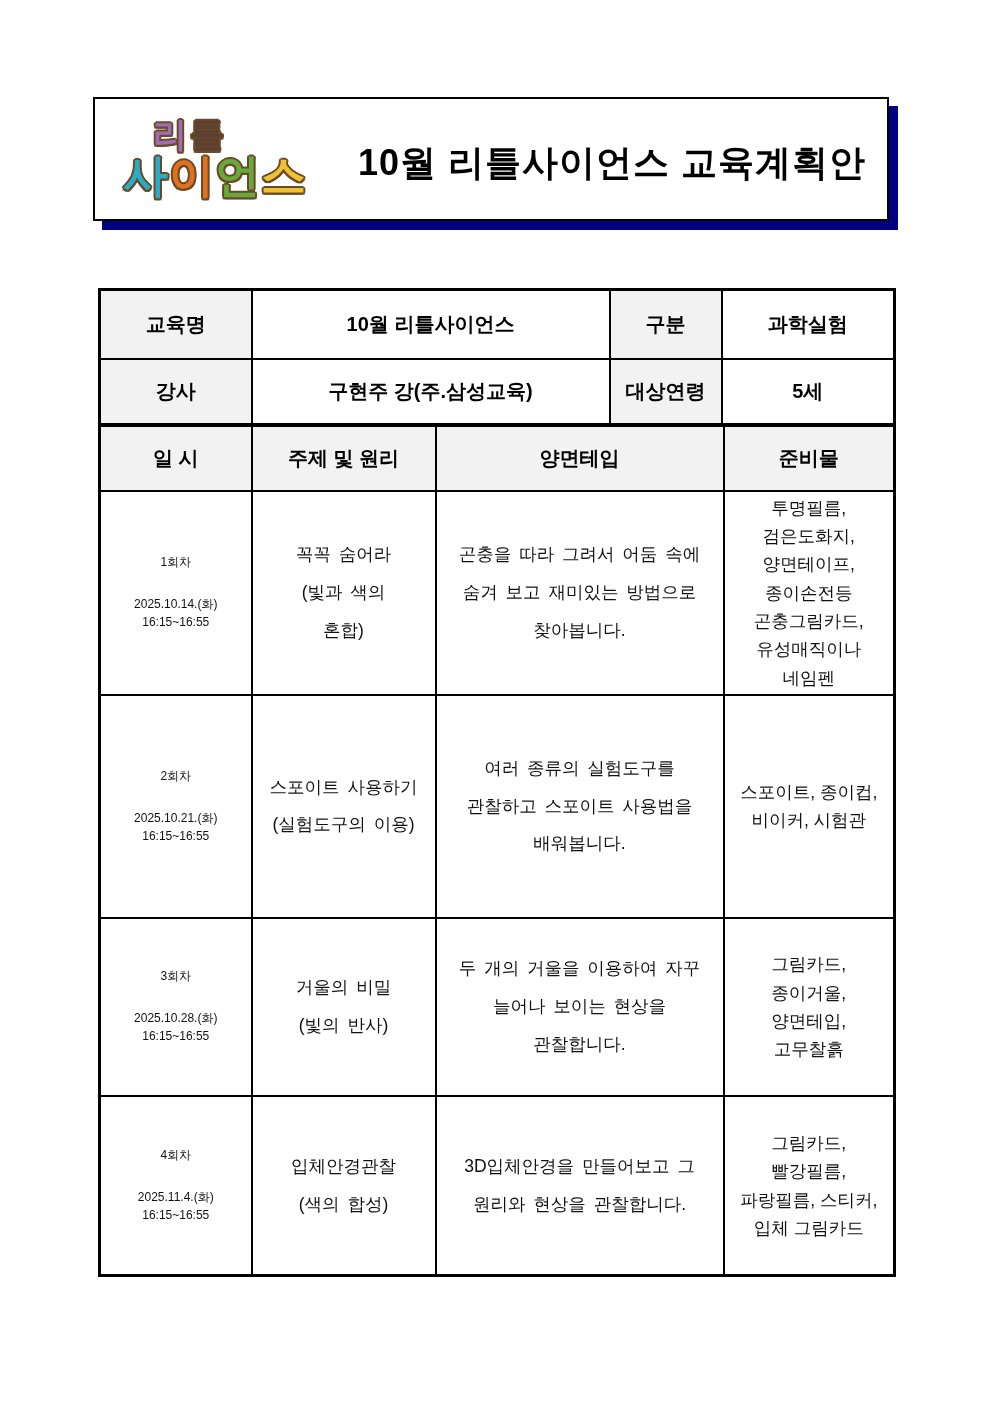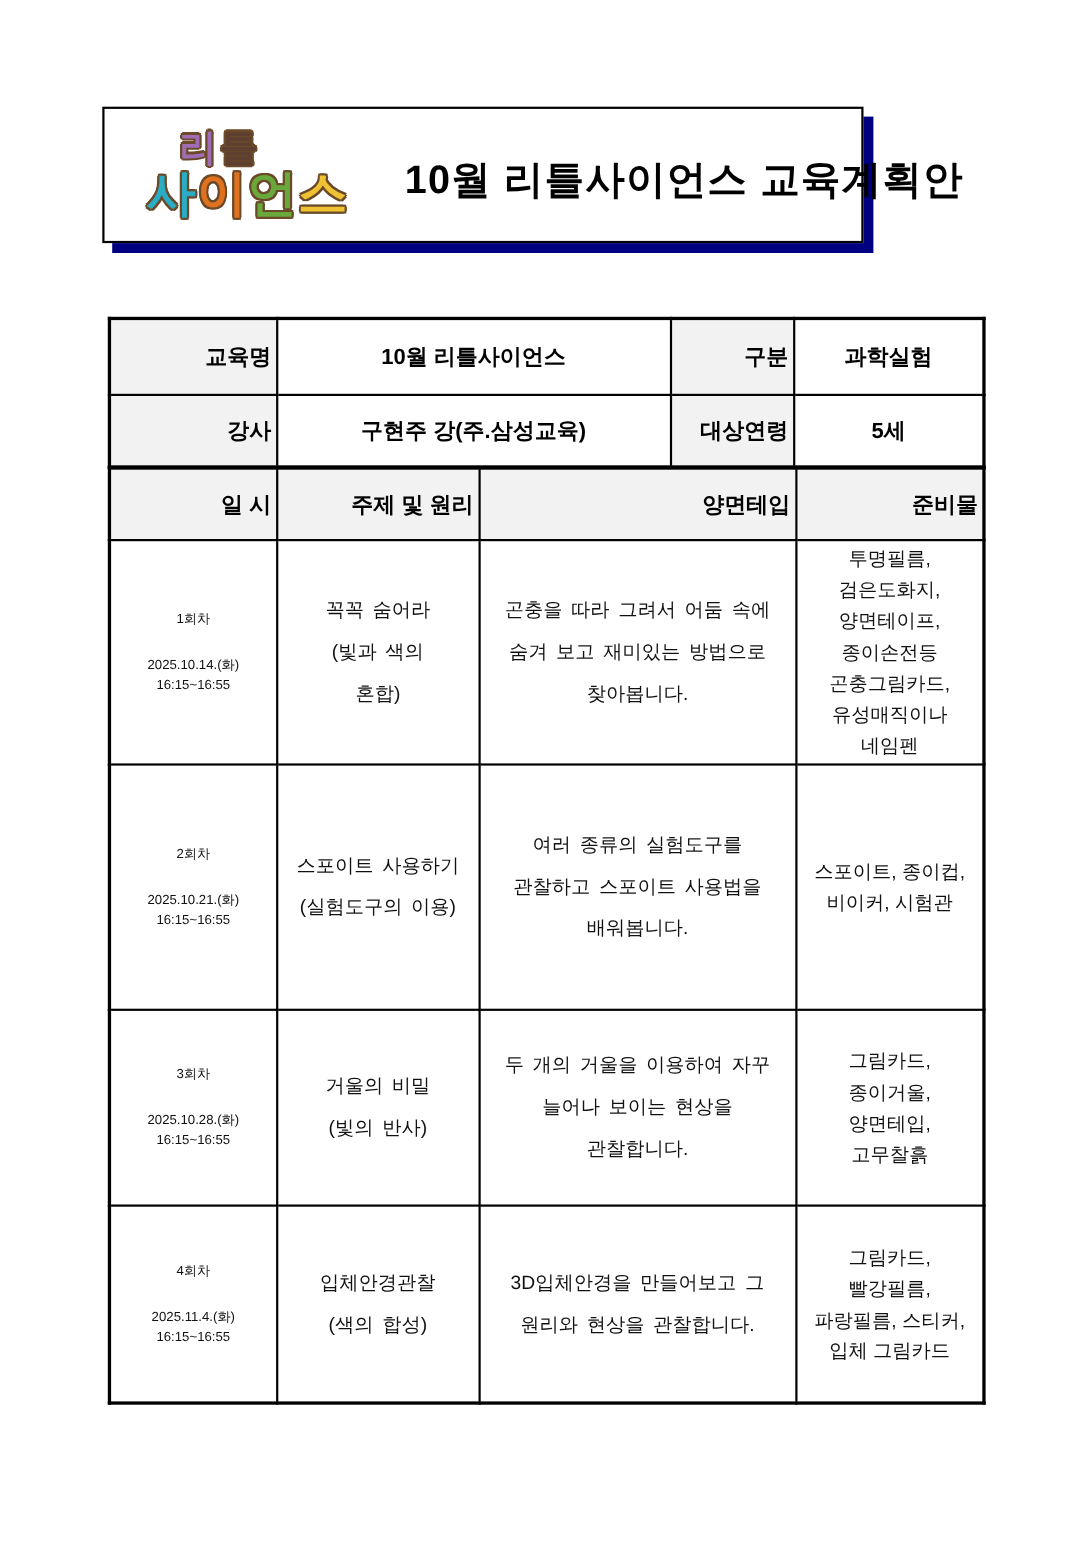--- a/index.html
+++ b/index.html
@@ -15,29 +15,29 @@
     height: 1403px;
     background: #ffffff;
     overflow: hidden;
   }
 
   
   .title-box {
     position: absolute;
     left: 93px;
     top: 97px;
-    width: 692px;
+    width: 796px;
     height: 124px;
     background: #ffffff;
     border: 2px solid #000000;
     box-shadow: 9px 9px 0 0 #000080;
     display: flex;
     align-items: center;
     box-sizing: border-box;
-    padding-left: 38px;
+    padding-left: 28px;
   }
   .logo {
     width: 218px;
     flex: 0 0 auto;
     line-height: 1;
     margin-top: -4px;
   }
   .logo-line1 {
     font-size: 34px;
     font-weight: bold;
@@ -86,21 +86,20 @@
     padding: 2px 4px;
     box-sizing: border-box;
     overflow: hidden;
   }
   .schedule-table { margin-top: -2px; }
 
   .label-cell, .schedule-table th {
     background: #f2f2f2;
     font-weight: bold;
     font-size: 20px;
-    text-align: right;
   }
   .value-cell {
     background: #ffffff;
     font-weight: bold;
     font-size: 20px;
   }
 
   .info-table tr.info-row-1 { height: 69px; }
   .info-table tr.info-row-2 { height: 66px; }
   .schedule-table tr.sched-header-row { height: 65px; }

